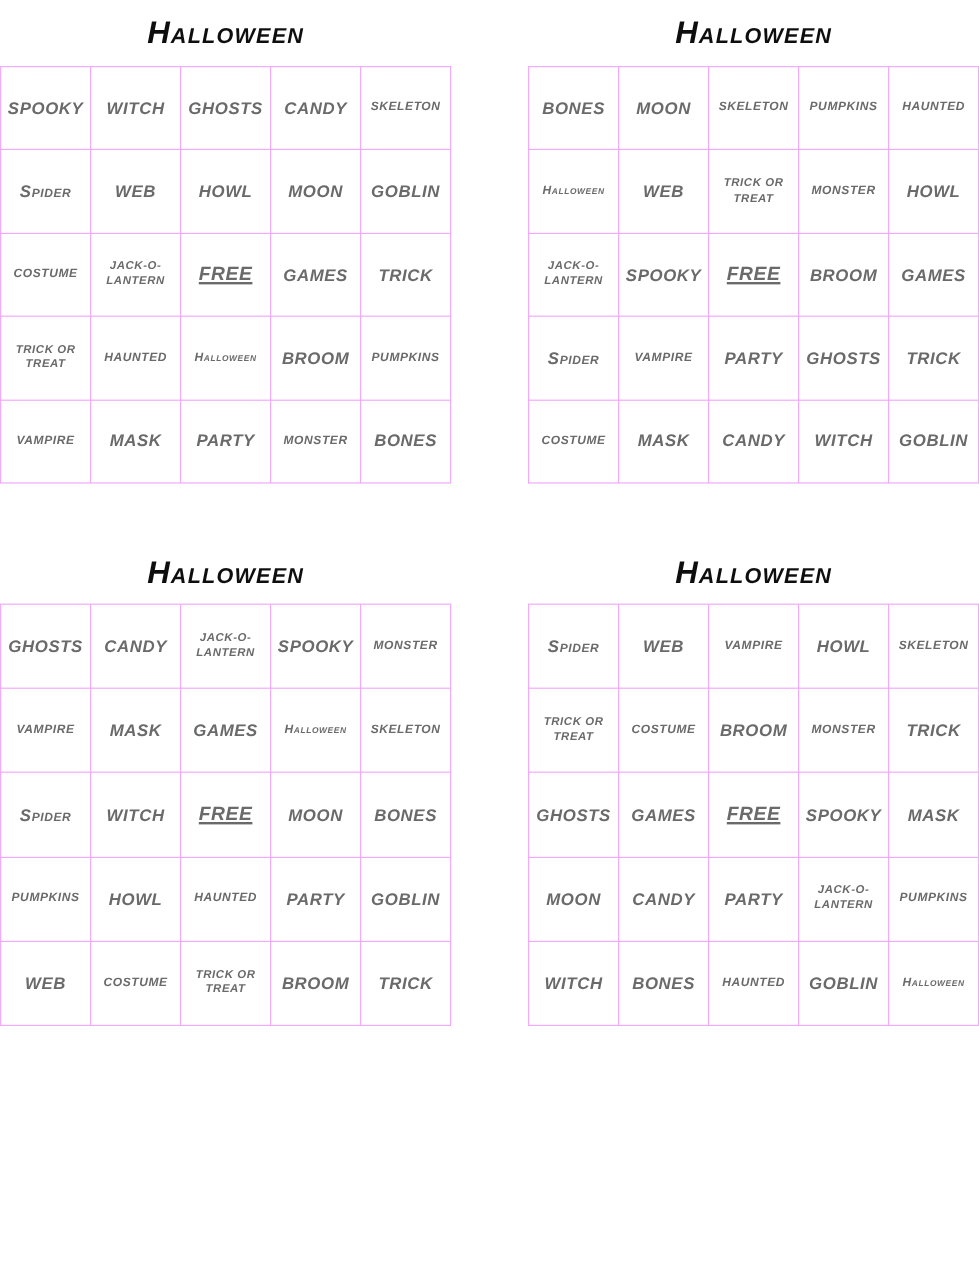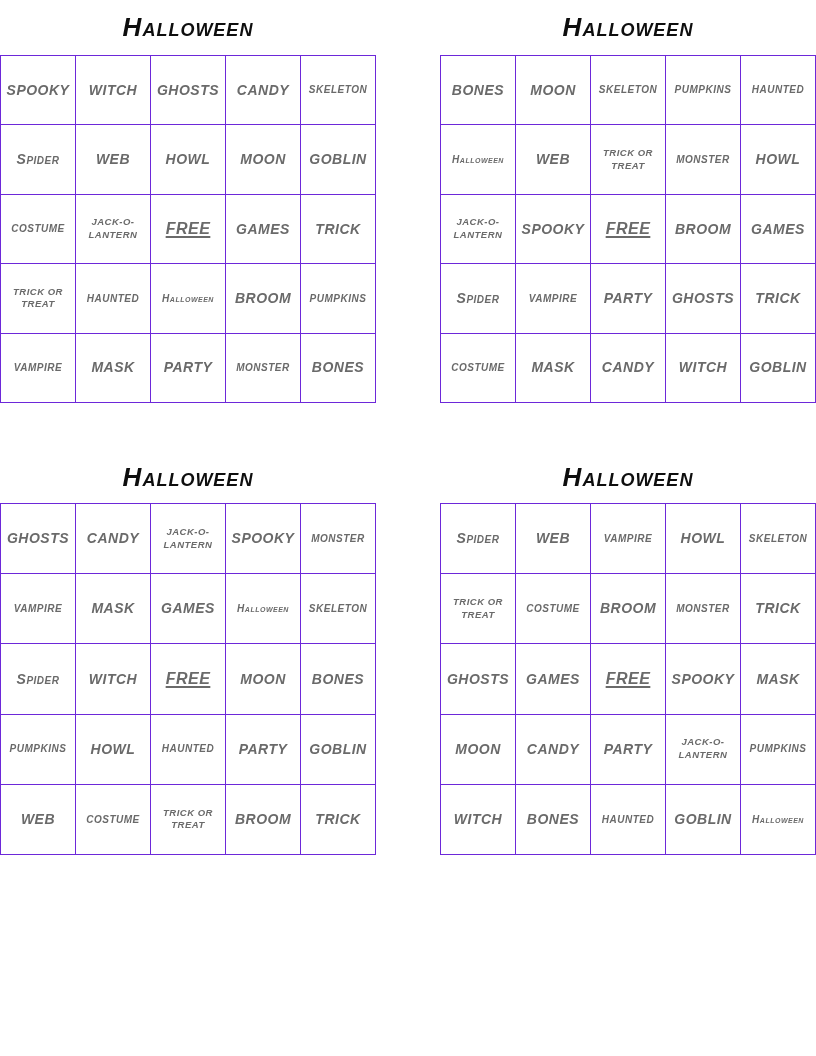--- a/index.html
+++ b/index.html
@@ -24,21 +24,21 @@
     font-variant: small-caps;
     letter-spacing: 1px;
     color: #0e0e0e;
   }
   .bingo-grid {
     position: absolute;
     width: 376px;
     display: grid;
     grid-template-columns: repeat(5, 1fr);
     grid-auto-rows: 1fr;
-    background: #6d28d9;
+    background: #f0abfc;
     gap: 1px;
     padding: 1px;
     box-sizing: border-box;
   }
   .cell {
     background: #ffffff;
     display: flex;
     align-items: center;
     justify-content: center;
     text-align: center;

